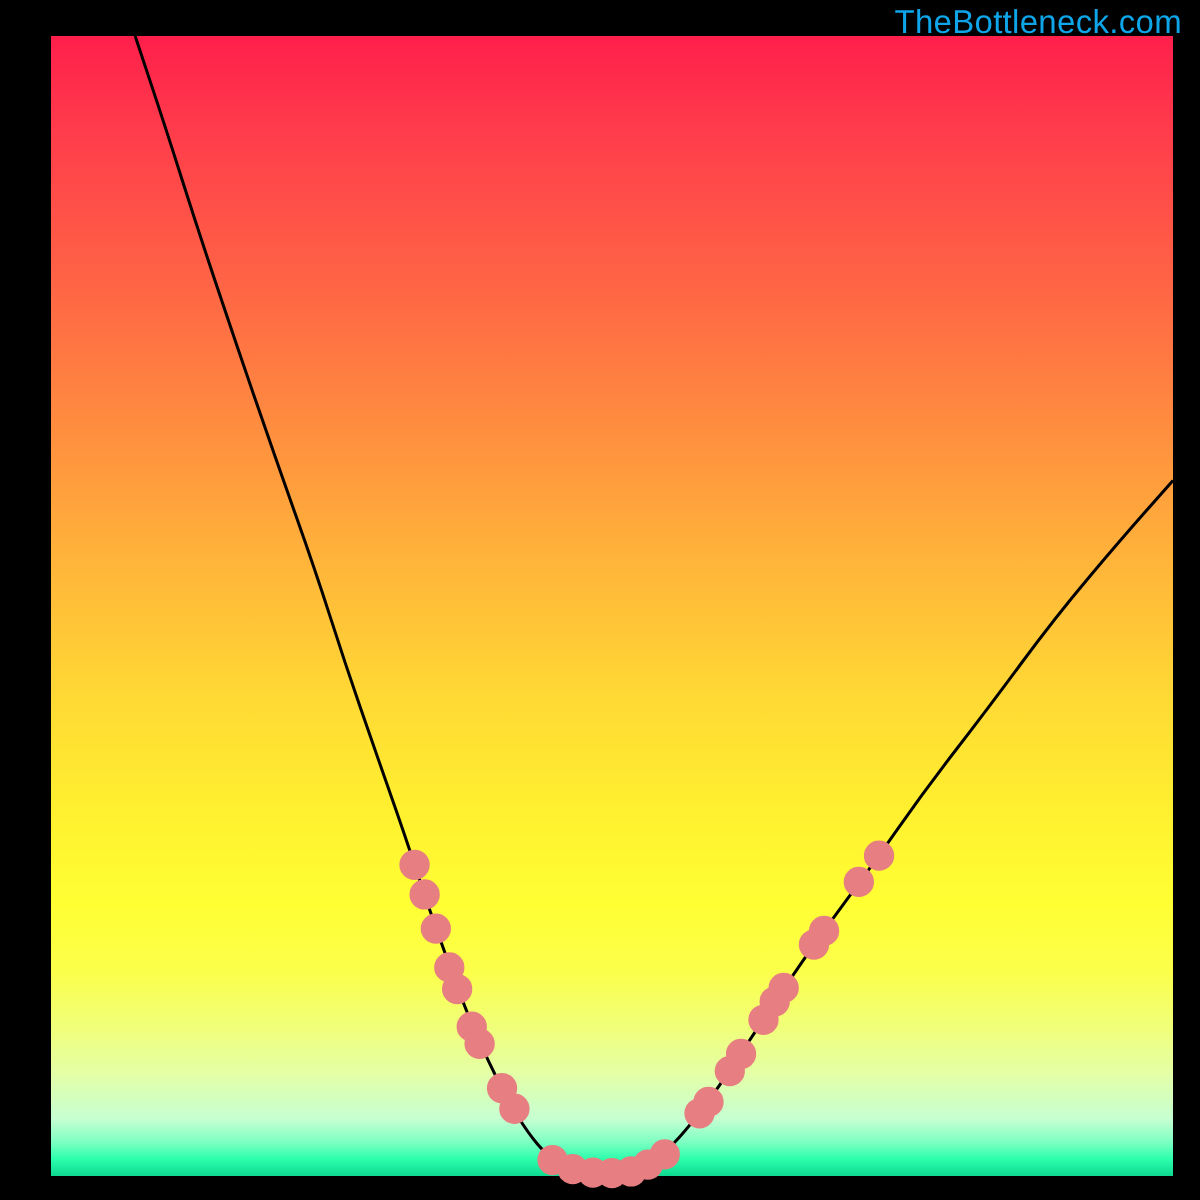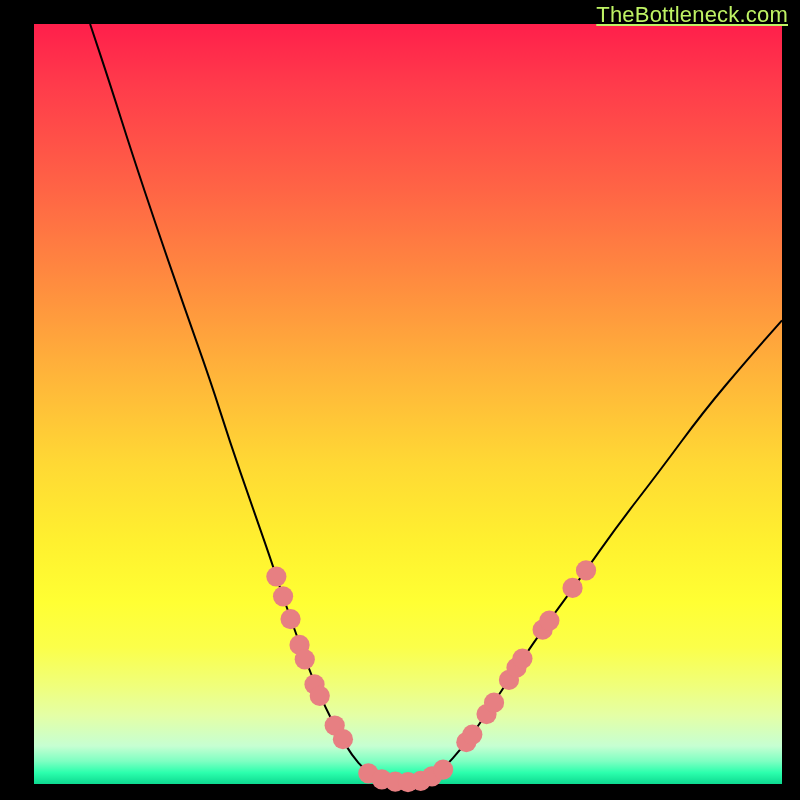--- a/index.html
+++ b/index.html
@@ -40,25 +40,24 @@
       #c6ffd2 95%,
       #7effc2 97%,
       #2cffad 98.5%,
       #0dd990 100%
     );
   }
   .watermark {
     position: absolute;
     top: 2px;
     right: 12px;
-    color: #bef264;
+    color: #0ea5e9;
     font-size: 22px;
     letter-spacing: 0.2px;
     user-select: none;
-    text-decoration: underline;
   }
   svg.curve {
     position: absolute;
     left: 0;
     top: 0;
     width: 748px;
     height: 760px;
     overflow: visible;
   }
 </style>

